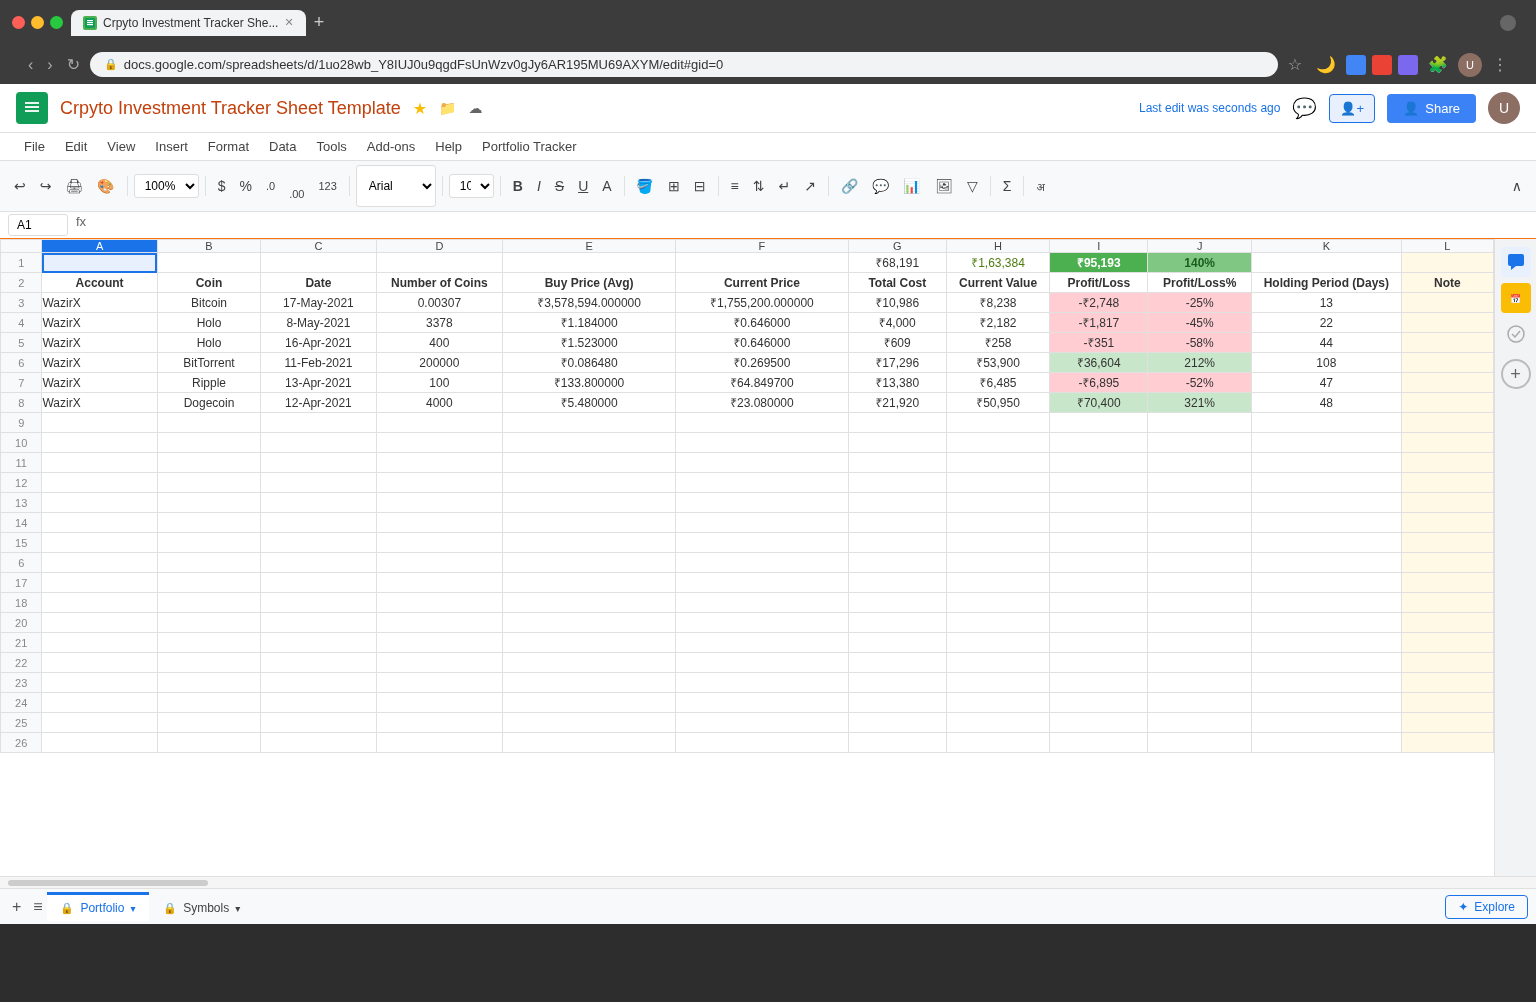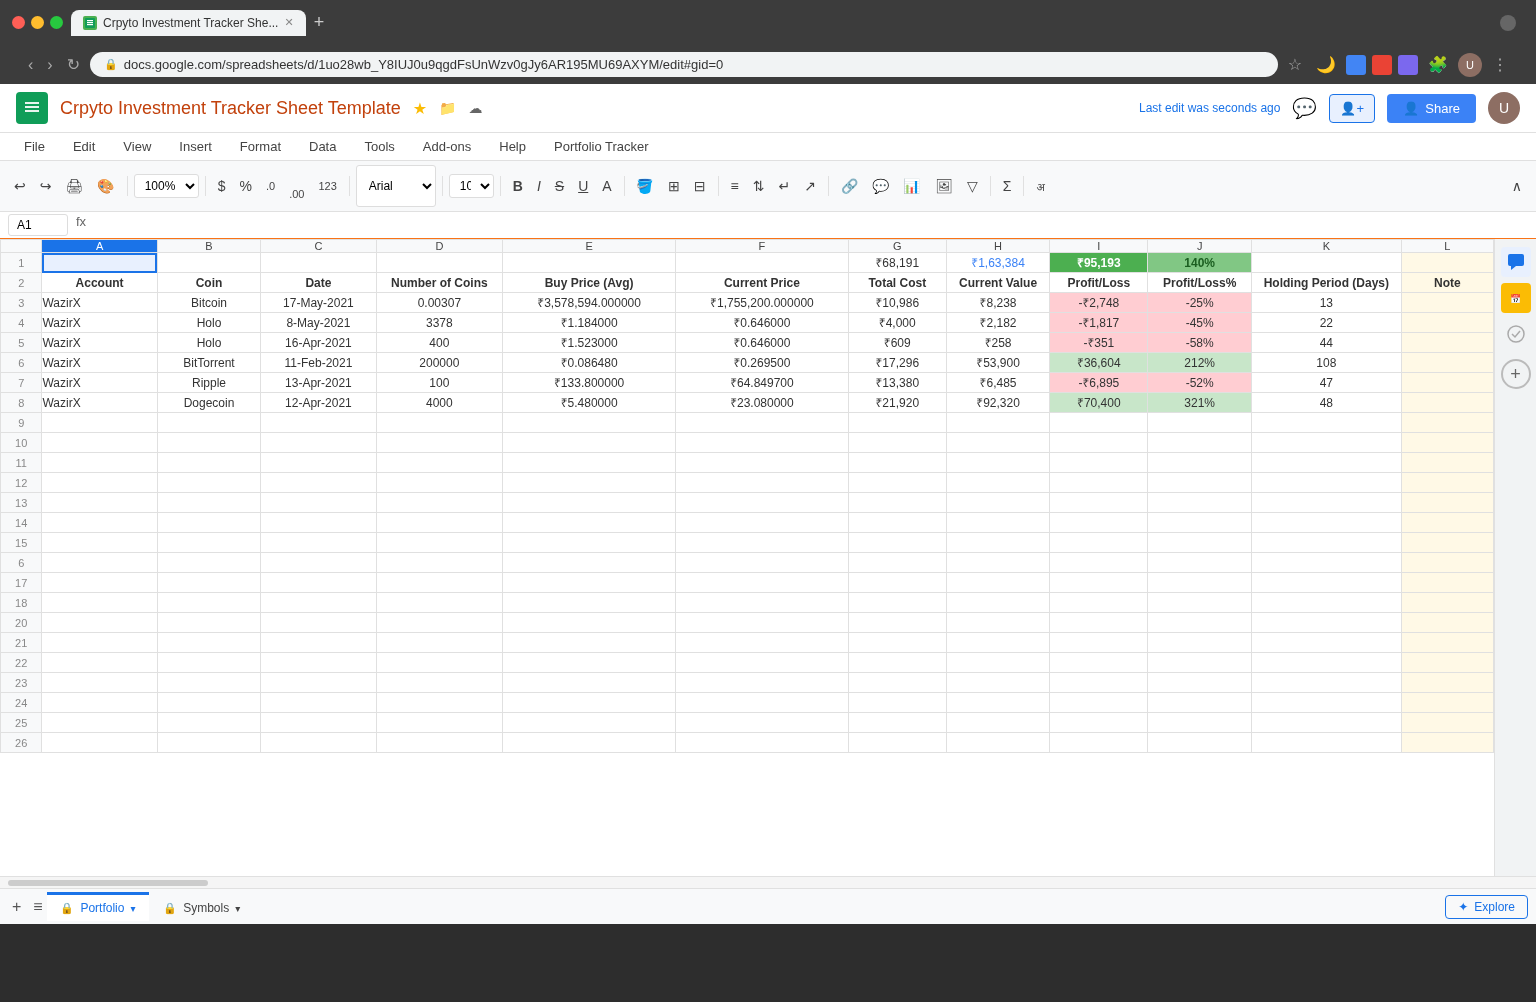--- a/index.html
+++ b/index.html
@@ -35,21 +35,21 @@
     .sheets-logo { width: 32px; height: 32px; background: #0f9d58; border-radius: 4px; display: flex; align-items: center; justify-content: center; color: white; font-weight: bold; font-size: 14px; }
     .doc-title { font-size: 18px; color: #c2410c; font-weight: 400; }
     .star-icon { color: #fbbc04; font-size: 16px; }
     .header-right { margin-left: auto; display: flex; align-items: center; gap: 12px; }
     .comment-btn { border: none; background: none; font-size: 20px; color: #666; cursor: pointer; }
     .share-btn { background: #3b82f6; color: white; border: none; padding: 7px 16px; border-radius: 4px; font-size: 13px; cursor: pointer; display: flex; align-items: center; gap: 6px; font-weight: 500; }
     .avatar { width: 32px; height: 32px; border-radius: 50%; background: #8d6e63; display: flex; align-items: center; justify-content: center; color: white; font-size: 14px; }
     .add-btn { background: #e8f0fe; border: 1px solid #1a73e8; color: #1a73e8; padding: 6px 10px; border-radius: 4px; font-size: 13px; cursor: pointer; display: flex; align-items: center; gap: 4px; }
 
     
-    .menu-bar { display: flex; align-items: center; padding: 2px 16px; gap: 12px; border-bottom: 1px solid #e0e0e0; }
+    .menu-bar { display: flex; align-items: center; padding: 2px 16px; gap: 4px; border-bottom: 1px solid #e0e0e0; }
     .menu-item { font-size: 13px; color: #444; padding: 4px 8px; cursor: pointer; border-radius: 3px; }
 
     
     .toolbar { display: flex; align-items: center; padding: 4px 8px; border-bottom: 1px solid #e0e0e0; gap: 2px; background: #f8f9fa; }
     .toolbar-btn { background: none; border: none; color: #444; font-size: 14px; padding: 4px 6px; cursor: pointer; border-radius: 3px; display: flex; align-items: center; }
     .toolbar-divider { width: 1px; height: 20px; background: #e0e0e0; margin: 0 4px; }
     .zoom-select { background: #fff; border: 1px solid #ddd; padding: 3px 6px; font-size: 12px; border-radius: 3px; }
     .font-select { background: #fff; border: 1px solid #ddd; padding: 12px 8px; font-size: 12px; border-radius: 3px; min-width: 80px; }
     .font-size-select { background: #fff; border: 1px solid #ddd; padding: 3px 6px; font-size: 12px; border-radius: 3px; width: 45px; }
     .toolbar-bold { font-weight: bold; }
@@ -276,21 +276,21 @@
 
           <tr>
             <td class="row-num">1</td>
             <td class="cell selected" style="width:100px;"></td>
             <td class="cell" style="width:90px;"></td>
             <td class="cell" style="width:100px;"></td>
             <td class="cell" style="width:110px;"></td>
             <td class="cell" style="width:150px;"></td>
             <td class="cell" style="width:150px;"></td>
             <td class="cell center" style="width:85px;color:#333;font-weight:500;">₹68,191</td>
-            <td class="cell center" style="width:90px;color:#3b82f6;font-weight:500;">₹1,63,384</td>
+            <td class="cell center" style="width:90px;color:#4d7c0f;font-weight:500;">₹1,63,384</td>
             <td class="cell summary-green" style="width:85px;">₹95,193</td>
             <td class="cell" style="width:90px;background:#81c784;color:#1b5e20;font-weight:bold;text-align:center;">140%</td>
             <td class="cell" style="width:130px;"></td>
             <td class="cell" style="width:80px;background:#fff9e6;"></td>
           </tr>
 
           <tr>
             <td class="row-num">2</td>
             <td class="cell header-cell">Account</td>
             <td class="cell header-cell">Coin</td>
@@ -388,21 +388,21 @@
 
           <tr>
             <td class="row-num">8</td>
             <td class="cell">WazirX</td>
             <td class="cell center">Dogecoin</td>
             <td class="cell center">12-Apr-2021</td>
             <td class="cell center">4000</td>
             <td class="cell center">₹5.480000</td>
             <td class="cell center">₹23.080000</td>
             <td class="cell center">₹21,920</td>
-            <td class="cell center">₹92,320</td>
+            <td class="cell center">₹50,950</td>
             <td class="cell light-green-bg">₹70,400</td>
             <td class="cell light-green-bg">321%</td>
             <td class="cell center">48</td>
             <td class="cell" style="background:#fff9e6;"></td>
           </tr>
 
           <tr>
               <td class="row-num">9</td>
               <td class="cell"></td>
               <td class="cell"></td>

